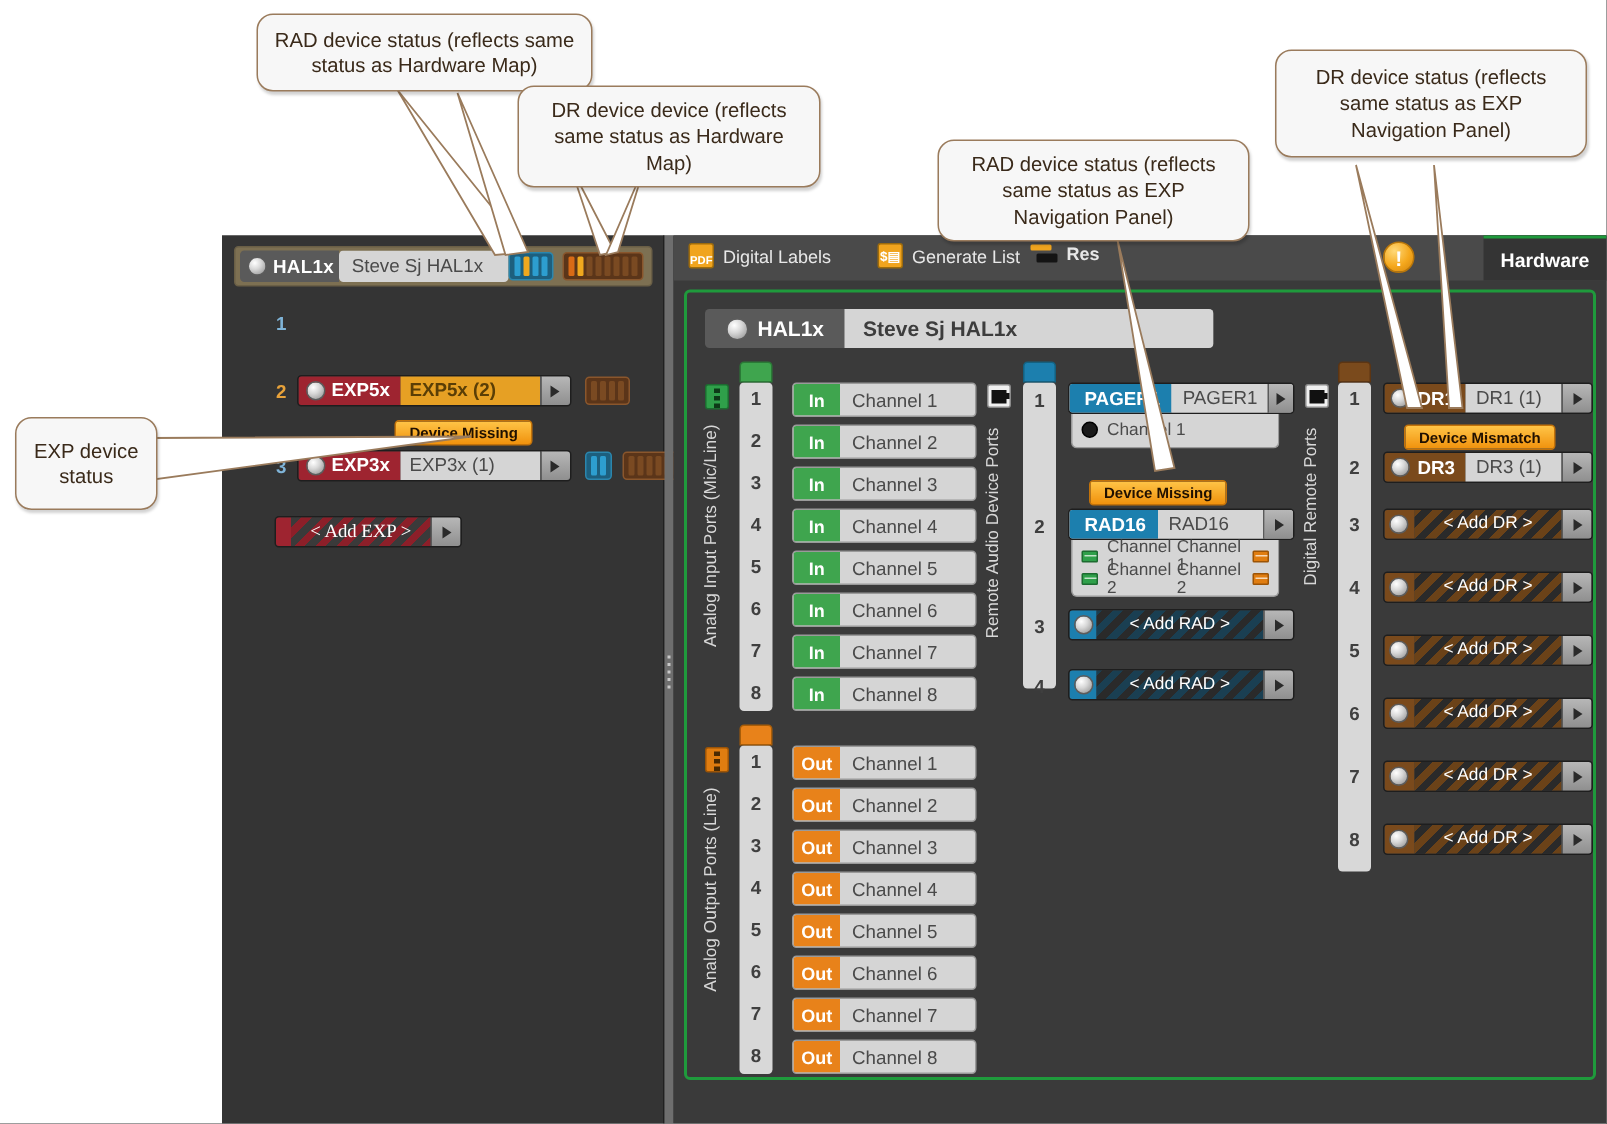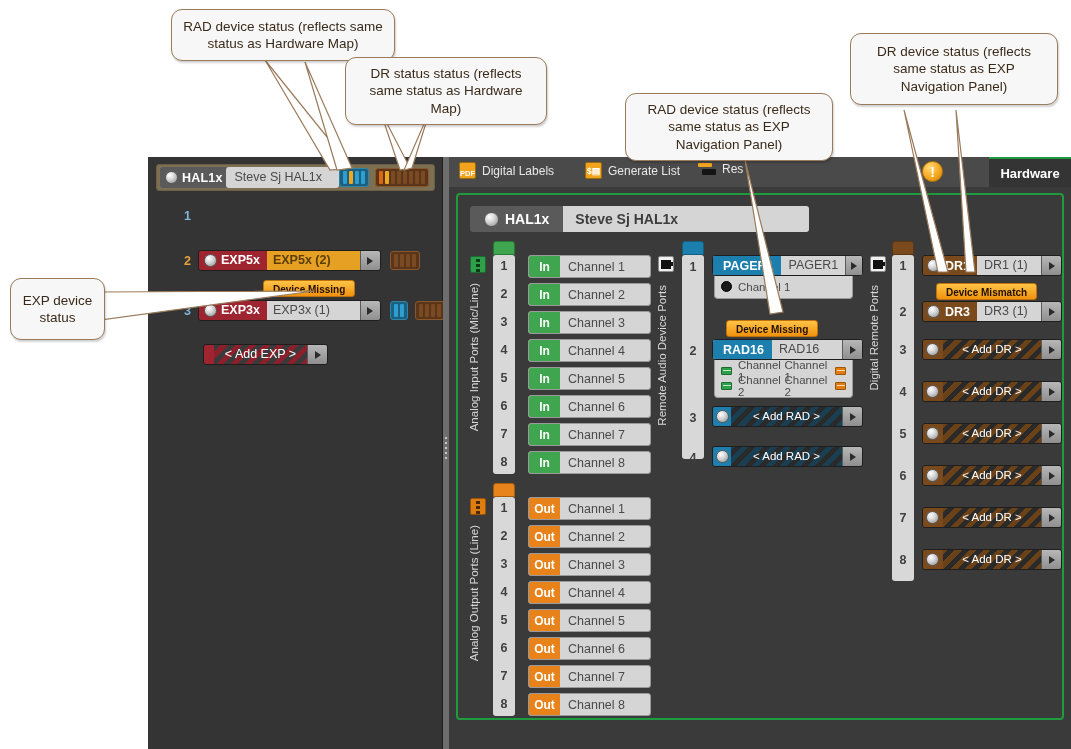--- a/index.html
+++ b/index.html
@@ -299,21 +299,21 @@
             <i class="seg-brown"></i>
             <i class="seg-brown"></i>
             <i class="seg-brown"></i>
             <i class="seg-brown"></i>
             <i class="seg-brown"></i>
             <i class="seg-brown"></i>
           </div>
         </div>
       </div>
 
-    <div class="exp-row" style="left:34px; top:187px;">
+    <div class="exp-row" style="left:14px; top:187px;font-family:Liberation Serif, serif;">
       <div class="exp-num" style="visibility:hidden">0</div>
       <div class="exp-btn">
         <div class="lbl" style="background:#9e2430; padding:0 1px 0 4px;">
           <span class="led"></span>
         </div>
         <div class="val val-hatch">&lt; Add EXP &gt;</div>
         <div class="arrowbtn"></div>
       </div>
     </div>
   </div>
@@ -332,21 +332,21 @@
 
     <div id="toolbar">
       <div class="tbitem" style="left:10px;">
         <span class="ico-pdf">PDF</span>
         <span class="lab">Digital Labels</span>
       </div>
       <div class="tbitem" style="left:136px;">
         <span class="ico-list">$▤</span>
         <span class="lab">Generate List</span>
       </div>
-      <div class="tbitem" style="left:249px;">
+      <div class="tbitem" style="left:238px;font-weight:bold;">
         <span class="ico-res">
             <b></b>
             <b></b>
           </span>
         <span class="lab">Res</span>
       </div>
       <div class="warn-icon">!</div>
       <div id="hwtab">Hardware</div>
     </div>
 
@@ -651,16 +651,16 @@
   <polygon points="305,62 352,168 337,170" fill="#ffffff" stroke="#9a7b5c" stroke-width="1.2"></polygon>
   <polygon points="380,110 410,168 400,170" fill="#ffffff" stroke="#9a7b5c" stroke-width="1.2"></polygon>
   <polygon points="430,110 412,168 404,170" fill="#ffffff" stroke="#9a7b5c" stroke-width="1.2"></polygon>
   <polygon points="745,160 783,312 770,314" fill="#ffffff" stroke="#9a7b5c" stroke-width="1.2"></polygon>
   <polygon points="904,110 948,272 938,272" fill="#ffffff" stroke="#9a7b5c" stroke-width="1.2"></polygon>
   <polygon points="956,110 975,272 966,272" fill="#ffffff" stroke="#9a7b5c" stroke-width="1.2"></polygon>
   <polygon points="100,292 314,291 100,320" fill="#ffffff" stroke="#9a7b5c" stroke-width="1.2"></polygon>
 </svg>
 
 <div class="callout" id="c-rad-hwmap" style="left:171px; top:9px;   width:224px; height:52px;">RAD device status (reflects same status as Hardware Map)</div>
-<div class="callout" id="c-dr-hwmap" style="left:345px; top:57px;  width:202px; height:68px;">DR status status (reflects same status as Hardware Map)</div>
+<div class="callout" id="c-dr-hwmap" style="left:345px; top:57px;  width:202px; height:68px;">DR device device (reflects same status as Hardware Map)</div>
 <div class="callout" id="c-rad-expnav" style="left:625px; top:93px;  width:208px; height:68px;">RAD device status (reflects same status as EXP Navigation Panel)</div>
 <div class="callout" id="c-dr-expnav" style="left:850px; top:33px;  width:208px; height:72px;">DR device status (reflects same status as EXP Navigation Panel)</div>
 <div class="callout" id="c-exp-status" style="left:10px;  top:278px; width:95px;  height:62px;">EXP device status</div>
 
 </body></html>

